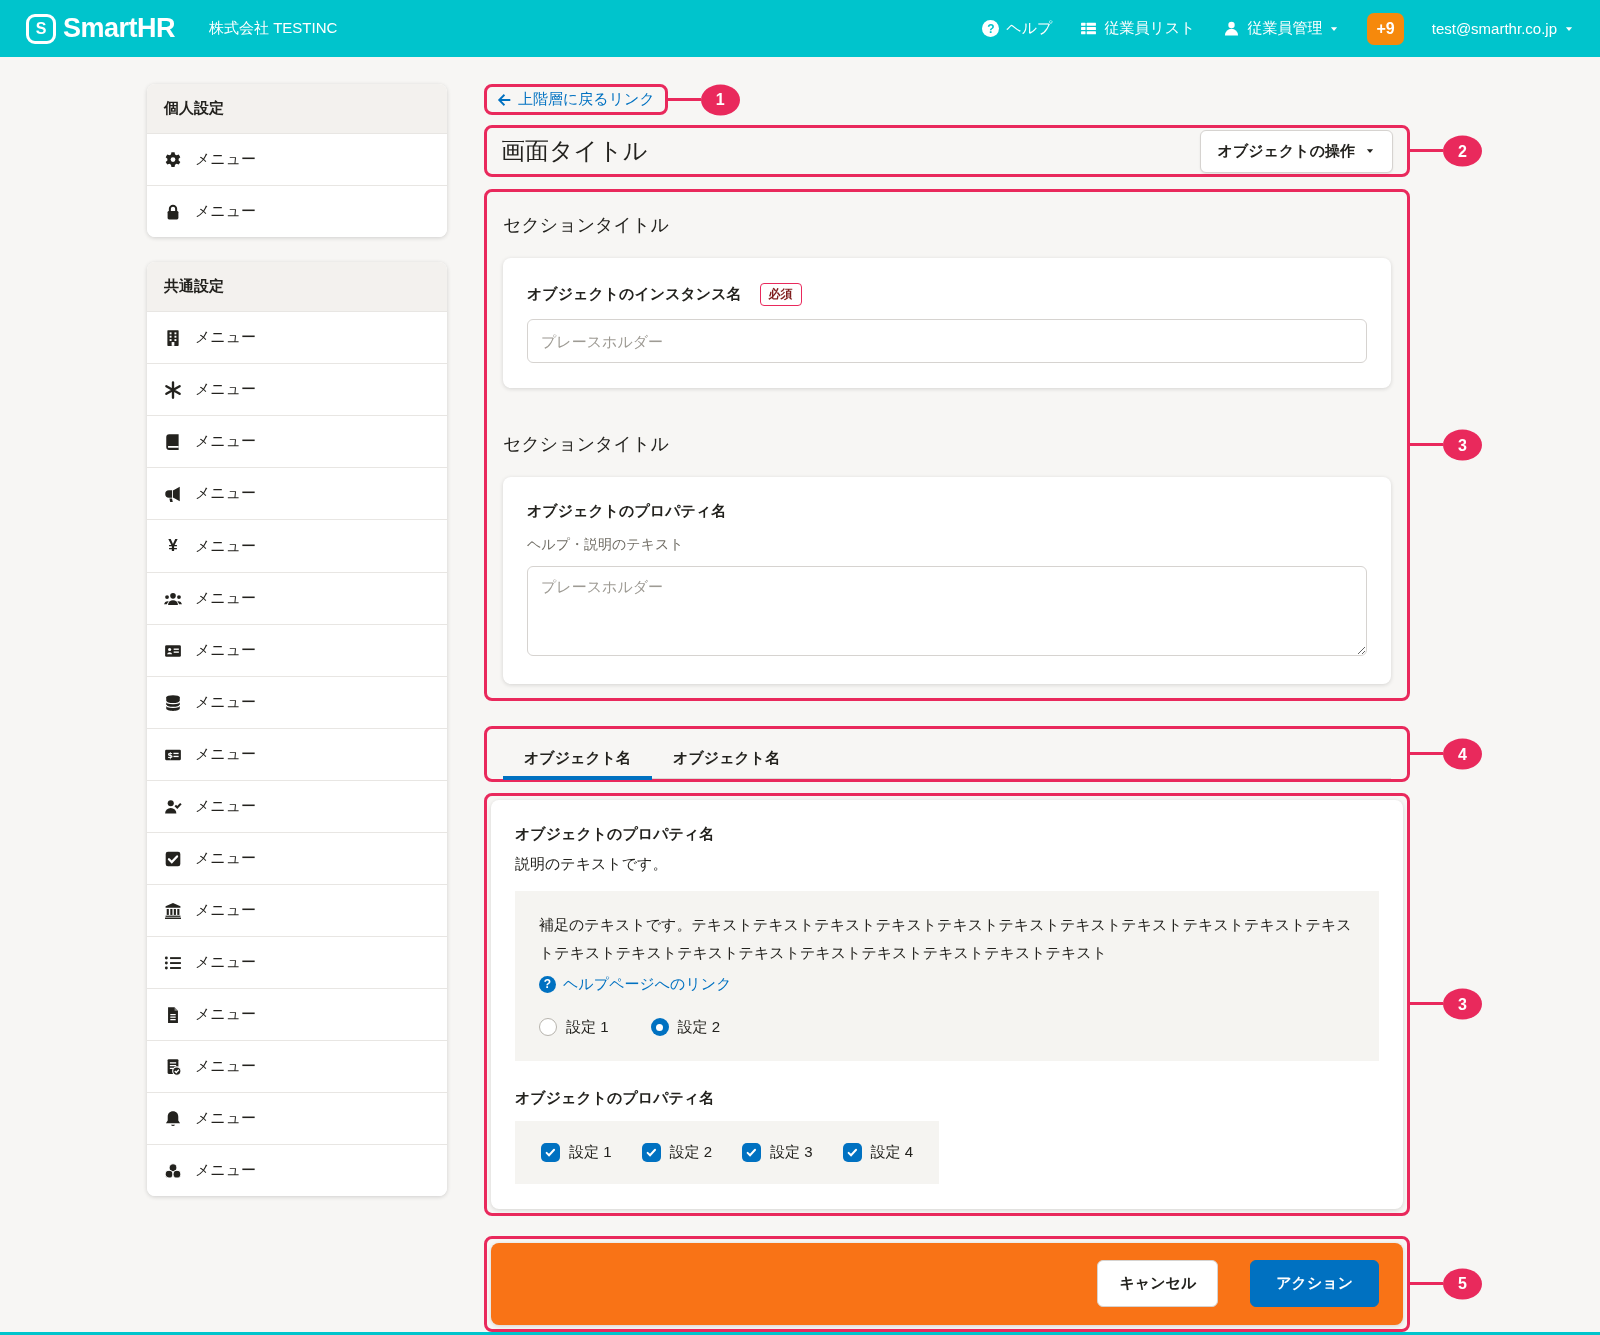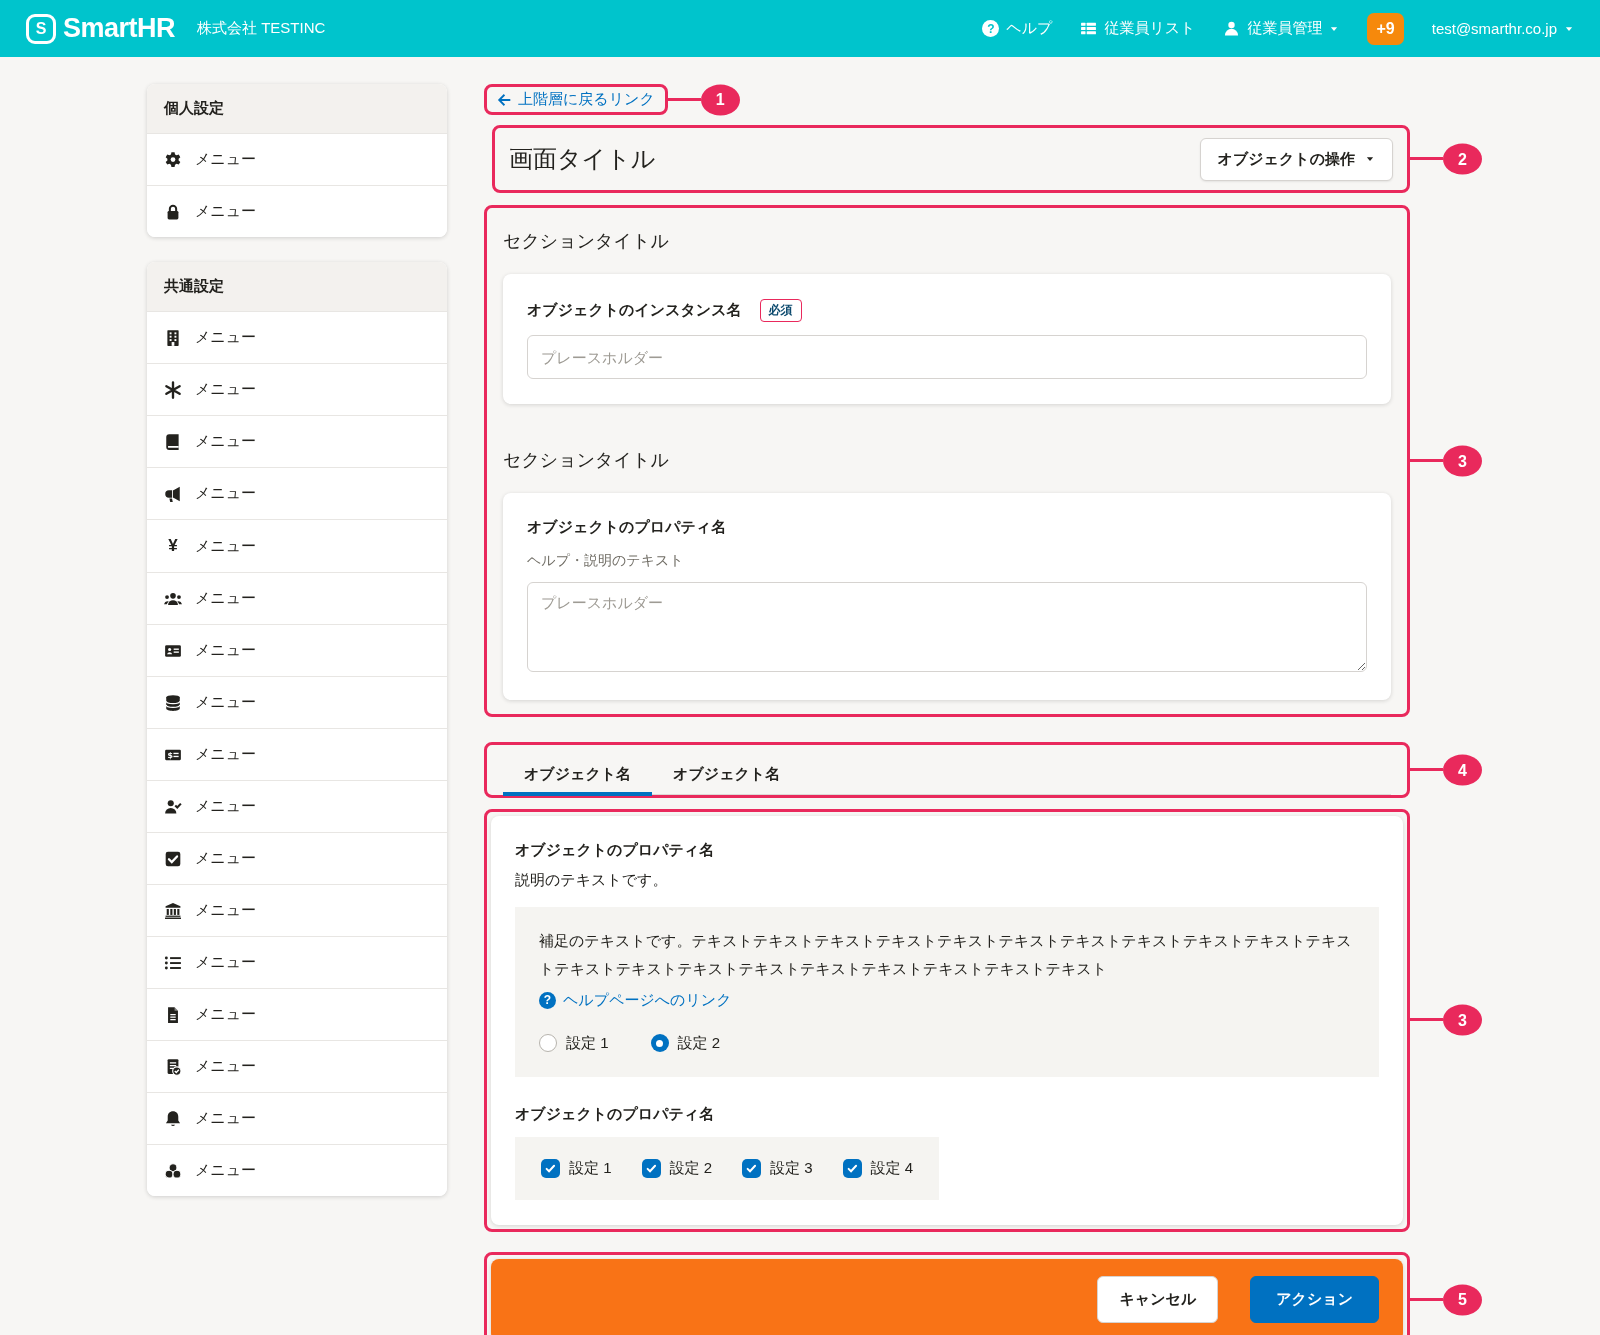--- a/index.html
+++ b/index.html
@@ -10,21 +10,21 @@
     font-family:"Liberation Sans","DejaVu Sans",sans-serif;
     font-size:15px;
   }
   svg { display:block; }
   .ic { width:17px; height:17px; fill:currentColor; flex:none; }
 
   
   .hdr { height:57px; background:#00c4cc; color:#fff; display:flex; align-items:center; padding:0 26px; }
   .logo-mark { width:30px; height:30px; border:3px solid #fff; border-radius:9px; display:flex; align-items:center; justify-content:center; font-weight:bold; font-size:16px; }
   .brand { font-size:27px; font-weight:bold; margin-left:7px; letter-spacing:-0.5px; }
-  .company { margin-left:22px; font-size:15px; }
+  .company { margin-left:34px; font-size:15px; }
   .hnav { margin-left:auto; display:flex; align-items:center; gap:28px; }
   .hitem { display:inline-flex; align-items:center; gap:7px; cursor:pointer; }
   .qc { width:17px; height:17px; border-radius:50%; background:#fff; color:#00c4cc; font-size:12px; font-weight:bold; display:inline-flex; align-items:center; justify-content:center; flex:none; }
   .caret { width:10px; height:10px; fill:#fff; }
   .plusbadge { background:#f6890c; border-radius:7px; padding:7px 9px; font-size:16px; font-weight:bold; }
 
   
   .content { display:flex; align-items:flex-start; gap:37px; padding:27px 8px 0 147px; min-height:1187px; }
 
   
@@ -39,30 +39,30 @@
   .main { width:926px; flex:none; }
   .anno { position:relative; border:3px solid #e9295c; border-radius:8px; }
   .conn { position:absolute; right:-36px; top:50%; width:36px; height:3px; margin-top:-2px; background:#e9295c; }
   .nbadge { position:absolute; right:-75px; top:50%; transform:translateY(-50%); width:39px; height:31px; border-radius:50%; background:#e9295c; color:#fff; font-weight:bold; font-size:16px; display:flex; align-items:center; justify-content:center; }
 
   .backrow { margin-bottom:10px; }
   .backbox { display:inline-flex; padding:3px 10px; }
   .backlink { color:#0071c1; display:inline-flex; align-items:center; gap:7px; text-decoration:none; font-size:15px; cursor:pointer; }
   .backlink svg { width:14px; height:14px; }
 
-  .titlebox { height:68px; display:flex; align-items:center; padding:0 14px; margin-bottom:12px;margin-left:8px; }
+  .titlebox { height:52px; display:flex; align-items:center; padding:0 14px; margin-bottom:12px; }
   .ptitle { font-size:24px; }
   .obj-btn { margin-left:auto; background:#fff; border:1px solid #d6d3d0; border-radius:6px; padding:11px 17px; font-weight:bold; font-size:15px; display:inline-flex; align-items:center; gap:10px; cursor:pointer; color:#23221e; box-shadow:0 1px 2px rgba(0,0,0,.08); font-family:inherit; }
   .obj-btn .caret { fill:#23221e; }
 
   .region { padding:12px 16px 14px; margin-bottom:25px; }
   .sec-title { font-size:18px; margin:9px 0 21px; }
   .card { background:#fff; border-radius:8px; box-shadow:0 1px 4px rgba(0,0,0,.14); padding:25px 24px; }
   .flabel { font-weight:bold; font-size:15px; display:inline-flex; align-items:center;gap:8px; }
-  .req { color:#0c4a6e; border:1px solid #e9295c; border-radius:4px; background:#fff; font-size:12px; font-weight:bold; padding:2px 8px; margin-left:10px; }
+  .req { color:#7f1d1d; border:1px solid #e9295c; border-radius:4px; background:#fff; font-size:12px; font-weight:bold; padding:2px 8px; margin-left:10px; }
   .tinput { width:100%; height:44px; border:1px solid #d6d3d0; border-radius:6px; padding:0 13px; font-size:15px; margin-top:13px; font-family:inherit; color:#23221e; background:#fff; }
   .tinput::placeholder, .tarea::placeholder { color:#9e9b94; }
   .gap2 { margin-top:44px; }
   .helptext { color:#706d65; font-size:14px; margin-top:15px; }
   .tarea { width:100%; height:90px; border:1px solid #d6d3d0; border-radius:6px; padding:11px 13px; font-size:15px; margin-top:12px; font-family:inherit; color:#23221e; resize:both; background:#fff; }
 
   .tabsbox { height:56px; padding:9px 16px 0; margin-bottom:11px; }
   .tabbar { display:flex; border-bottom:1px solid #dcd9d6; height:100%; }
   .tab { padding:11px 21px 0; font-weight:bold; font-size:15px; border-bottom:4px solid transparent; margin-bottom:-2px; cursor:pointer; color:#23221e;font-family:Liberation Mono, monospace; }
   .tab.active { border-bottom-color:#0071c1; }

